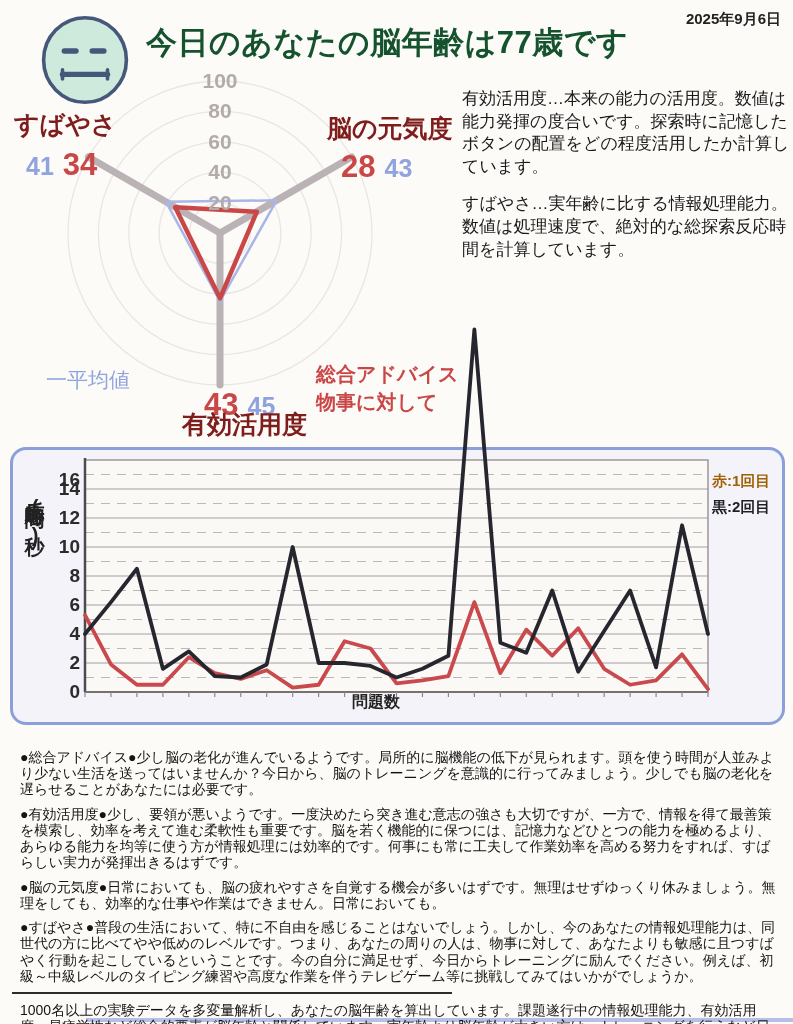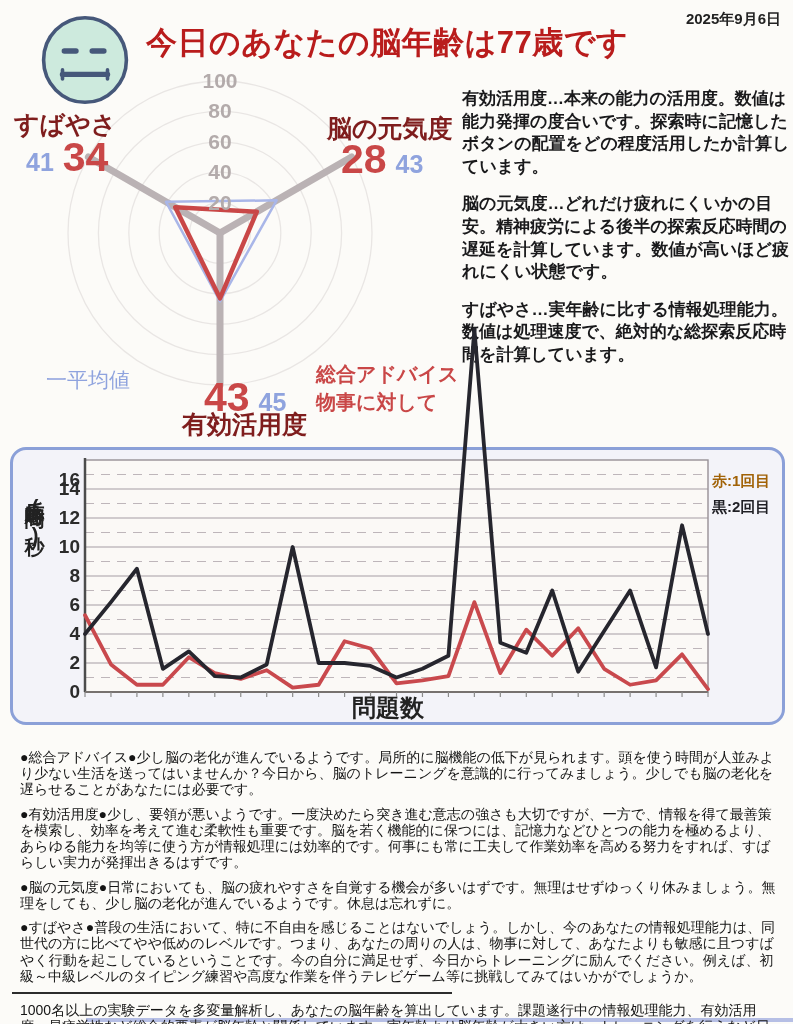--- a/index.html
+++ b/index.html
@@ -5,45 +5,45 @@
   html,body{margin:0;padding:0;}
   body{
     width:793px;height:1024px;position:relative;overflow:hidden;
     background:#fcfbf8;color:#1c1c1e;
     font-family:"Liberation Sans","DejaVu Sans",sans-serif;
   }
   .abs{position:absolute;}
   
   .date{right:12px;top:10px;font-size:15px;font-weight:600;color:#222;}
   .face{left:40px;top:15px;width:90px;height:90px;}
-  .title{left:146px;top:22px;margin:0;font-size:31px;font-weight:bold;color:#b91c1c;letter-spacing:.5px;}
+  .title{left:146px;top:22px;margin:0;font-size:31px;font-weight:bold;color:#14532d;letter-spacing:.5px;}
   
   #radar-svg{left:55px;top:72px;width:330px;height:340px;overflow:visible;}
   .r-label{font-size:25px;font-weight:bold;color:#7f1d1d;}
   .r-label.su{left:14px;top:108px;}
   .r-label.gen{left:327px;top:112px;}
   .r-label.bot{left:182px;top:408px;}
   .r-vals{display:flex;align-items:baseline;gap:9px;text-align:right;}
   .r-vals.su{left:26px;top:134px;}
   .r-vals.gen{left:341px;top:136px;}
   .r-vals.bot{left:204px;top:374px;}
-  .res-num{font-size:41px;font-weight:bold;color:var(--result-red);}
+  .res-num{font-size:31px;font-weight:bold;color:var(--result-red);margin-top:13px;}
   .avg-num{font-size:25px;font-weight:600;color:var(--average-blue-text);}
   .r-legend-avg{left:46px;top:366px;font-size:21px;color:var(--average-blue-text);}
   .r-legend-res{left:316px;top:360px;font-size:20px;font-weight:bold;color:var(--result-red);line-height:1.4;}
   
-  .desc{left:462px;top:88px;width:330px;font-size:17px;line-height:1.33;color:#19191b;font-weight:700;z-index:1;}
+  .desc{left:462px;top:88px;width:330px;font-size:17px;line-height:1.33;color:#19191b;font-weight:400;z-index:1;}
   .desc p{margin:0 0 15px 0;}
   
   .chart-box{left:10px;top:447px;width:769px;height:272px;border:3px solid var(--box-border);
     border-radius:16px;background:var(--box-fill);z-index:2;}
   #line-svg{left:83px;top:300px;width:627px;height:405px;overflow:visible;z-index:6;pointer-events:none;}
   .ylabel{left:22px;top:484px;writing-mode:vertical-rl;text-orientation:upright;font-size:20px;
     font-weight:600;letter-spacing:3px;color:#222;z-index:3;}
-  .xlabel{left:352px;top:692px;font-size:24px;font-weight:bold;color:#222;z-index:3;}
+  .xlabel{left:352px;top:692px;font-size:16px;font-weight:bold;color:#222;z-index:3;}
   #yticks span{position:absolute;left:42px;width:38px;text-align:right;font-size:19px;font-weight:600;color:#2b2b2b;z-index:3;}
   .legend{left:712px;top:468px;font-size:15px;font-weight:bold;line-height:1.7;z-index:3;}
   
   .bottom-block{left:12px;top:741px;width:773px;font-size:14px;line-height:1.16;font-weight:500;color:#141414;z-index:1;}
   .bottom-block p{margin:8px;}
   .divider{width:440px;border-top:2px solid #2c2c2c;margin:6px 0 5px 0;}
   .bottom-line{left:86px;top:1018px;width:707px;height:4px;background:#a9b4e2;opacity:.85;}
 </style>
 </head>
 <body>
@@ -96,21 +96,20 @@
 </div>
 <div class="abs r-label bot">有効活用度</div>
 <div class="abs r-legend-avg">一平均値</div>
 <div class="abs r-legend-res">
   <div>総合アドバイス</div>
   <div>物事に対して</div>
 </div>
 
 <div class="abs desc">
   <p>有効活用度…本来の能力の活用度。数値は能力発揮の度合いです。探索時に記憶したボタンの配置をどの程度活用したか計算しています。</p>
-  <p>脳の元気度…どれだけ疲れにくいかの目安。精神疲労による後半の探索反応時間の遅延を計算しています。数値が高いほど疲れにくい状態です。</p>
   <p>すばやさ…実年齢に比する情報処理能力。数値は処理速度で、絶対的な総探索反応時間を計算しています。</p>
 </div>
 
 <div class="abs chart-box"></div>
 <div class="abs ylabel">反応時間(秒)</div>
 <div id="yticks">
     <span style="top: 681px;">0</span>
     <span style="top: 652px;">2</span>
     <span style="top: 623px;">4</span>
     <span style="top: 594px;">6</span>
@@ -170,18 +169,18 @@
     <line x1="573.0833333333334" y1="392" x2="573.0833333333334" y2="397" stroke="#8a8a8a" stroke-width="1.2"></line>
     <line x1="599.0416666666666" y1="392" x2="599.0416666666666" y2="397" stroke="#8a8a8a" stroke-width="1.2"></line>
     <line x1="625" y1="392" x2="625" y2="397" stroke="#8a8a8a" stroke-width="1.2"></line>
     <polyline points="2,315.15 27.958333333333332,364.45 53.916666666666664,384.75 79.875,384.75 105.83333333333333,357.2 131.79166666666666,373.15 157.75,378.95 183.70833333333334,370.25 209.66666666666666,387.65 235.625,384.75 261.5833333333333,341.25 287.5416666666667,348.5 313.5,383.3 339.4583333333333,380.4 365.4166666666667,376.05 391.375,302.1 417.3333333333333,373.15 443.2916666666667,329.65 469.25,355.75 495.2083333333333,328.2 521.1666666666666,368.8 547.125,384.75 573.0833333333334,380.4 599.0416666666666,354.3 625,389.1" fill="none" stroke="#c9494d" stroke-width="3.8" stroke-linejoin="round" stroke-linecap="round"></polyline>
     <polyline points="2,334 27.958333333333332,302.1 53.916666666666664,268.75 79.875,368.8 105.83333333333333,351.4 131.79166666666666,376.05 157.75,377.5 183.70833333333334,364.45 209.66666666666666,247 235.625,363 261.5833333333333,363 287.5416666666667,365.9 313.5,377.5 339.4583333333333,368.8 365.4166666666667,355.75 391.375,29.5 417.3333333333333,342.7 443.2916666666667,352.85 469.25,290.5 495.2083333333333,371.7 521.1666666666666,331.1 547.125,290.5 573.0833333333334,367.35 599.0416666666666,225.25 625,334" fill="none" stroke="#26262e" stroke-width="3.8" stroke-linejoin="round" stroke-linecap="round"></polyline>
   </svg>
 
 <div class="abs bottom-block">
   <p>●総合アドバイス●少し脳の老化が進んでいるようです。局所的に脳機能の低下が見られます。頭を使う時間が人並みより少ない生活を送ってはいませんか？今日から、脳のトレーニングを意識的に行ってみましょう。少しでも脳の老化を遅らせることがあなたには必要です。</p>
   <p>●有効活用度●少し、要領が悪いようです。一度決めたら突き進む意志の強さも大切ですが、一方で、情報を得て最善策を模索し、効率を考えて進む柔軟性も重要です。脳を若く機能的に保つには、記憶力などひとつの能力を極めるより、あらゆる能力を均等に使う方が情報処理には効率的です。何事にも常に工夫して作業効率を高める努力をすれば、すばらしい実力が発揮出きるはずです。</p>
-  <p>●脳の元気度●日常においても、脳の疲れやすさを自覚する機会が多いはずです。無理はせずゆっくり休みましょう。無理をしても、少し脳の老化が進んでいるようです。休息は忘れずに。</p>
+  <p>●脳の元気度●日常においても、脳の疲れやすさを自覚する機会が多いはずです。無理はせずゆっくり休みましょう。無理をしても、効率的な仕事や作業はできません。日常においても。</p>
   <p>●すばやさ●普段の生活において、特に不自由を感じることはないでしょう。しかし、今のあなたの情報処理能力は、同世代の方に比べてやや低めのレベルです。つまり、あなたの周りの人は、物事に対して、あなたよりも敏感に且つすばやく行動を起こしているということです。今の自分に満足せず、今日からトレーニングに励んでください。例えば、初級～中級レベルのタイピング練習や高度な作業を伴うテレビゲーム等に挑戦してみてはいかがでしょうか。</p>
   <div class="divider"></div>
   <p>1000名以上の実験データを多変量解析し、あなたの脳年齢を算出しています。課題遂行中の情報処理能力、有効活用度、易疲労性など総合的要素が脳年齢と関係しています。実年齢より脳年齢が大きい方は、トレーニングを行うなど日頃の努力を心がけてください。</p>
 </div>
 <div class="abs bottom-line"></div>
 
 </body></html>

